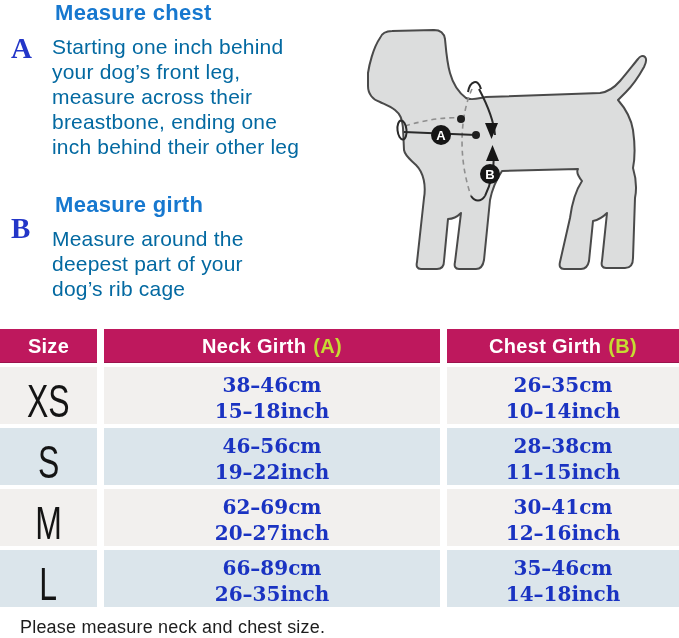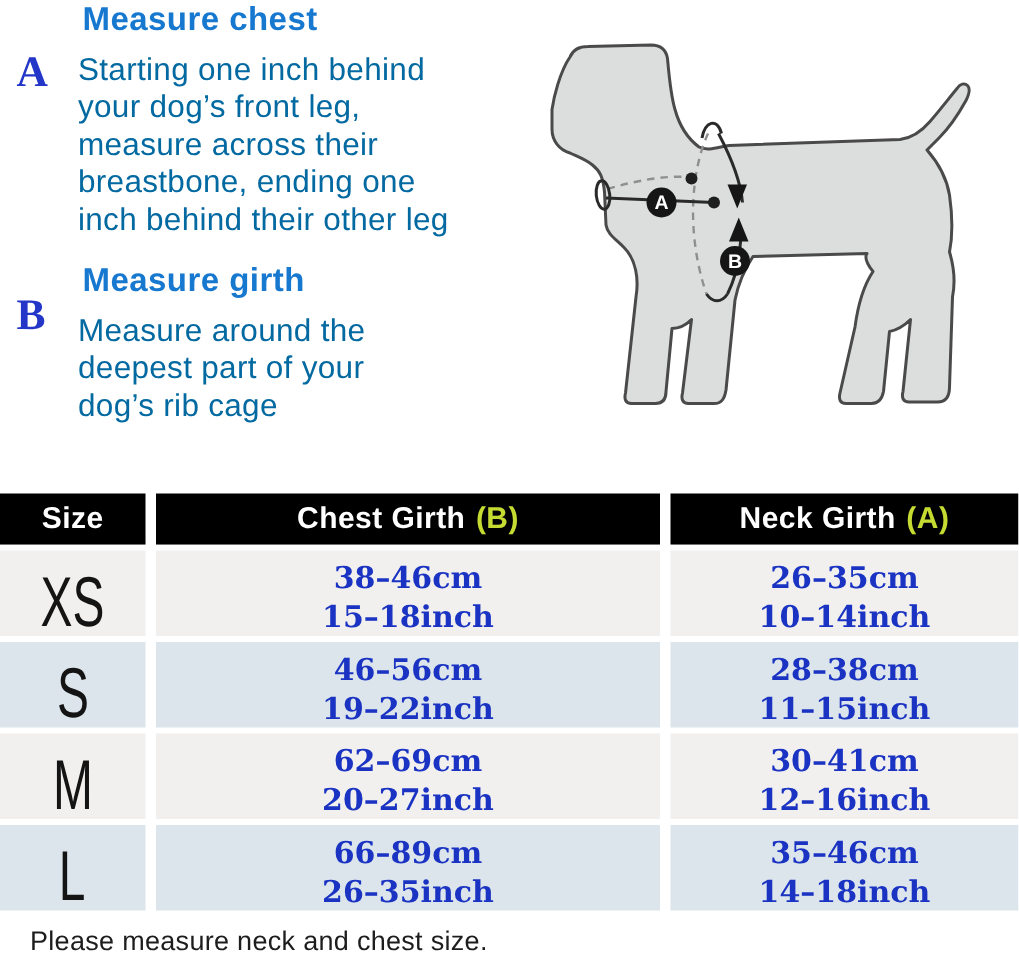--- a/index.html
+++ b/index.html
@@ -23,34 +23,34 @@
   .marker-letter{
     position:absolute;left:11px;top:0;
     font-family:"Liberation Serif", serif;font-weight:bold;
     font-size:29px;line-height:29px;color:#2336c8;
   }
   .instr-row.offset-b .marker-letter{top:-12px;}
   .instr-body{
     margin:0;font-size:21px;line-height:25px;color:#0369a1;
     white-space:pre-line;letter-spacing:.2px;
   }
-  .section-b{margin-top:15px;}
+  .section-b{margin-top:33px;}
 
   .dog-diagram{position:absolute;left:340px;top:18px;width:339px;height:300px;}
 
   
   .size-table{
     position:absolute;top:329px;left:0;width:679px;
     display:grid;
     grid-template-columns:97px 336px 232px;
     grid-template-rows:34px 57px 57px 57px 57px;
     column-gap:7px;row-gap:4px;
   }
   .th{
-    background:#000000;color:#ffffff;
+    background:#be185d;color:#ffffff;
     display:flex;align-items:center;justify-content:center;
     font-size:20px;font-weight:bold;letter-spacing:.3px;
     box-shadow:inset 0 -1px 0 rgba(0,0,0,.18);
   }
   .th .badge{color:#c6db32;margin-left:7px;font-weight:bold;}
   .cell{
     background:#f2f0ee;
     display:flex;flex-direction:column;align-items:center;justify-content:flex-end;
   }
   .cell.alt{background:#dbe5eb;}
@@ -187,26 +187,26 @@
       <text class="marker-text" x="101" y="121.5" text-anchor="middle">A</text>
 
       <circle class="marker-circle" cx="150" cy="156" r="10"></circle>
       <text class="marker-text" x="150" y="160.5" text-anchor="middle">B</text>
     </svg>
   </section>
 
   <section class="size-table">
     <div class="th">Size</div>
     <div class="th">
+      <span>Neck Girth</span>
+      <span class="badge">(A)</span>
+    </div>
+    <div class="th">
       <span>Chest Girth</span>
       <span class="badge">(B)</span>
-    </div>
-    <div class="th">
-      <span>Neck Girth</span>
-      <span class="badge">(A)</span>
     </div>
 
     <div class="cell">
       <span class="size-letter">XS</span>
     </div>
     <div class="cell">
       <div class="val">38–46cm</div>
       <div class="val">15–18inch</div>
     </div>
     <div class="cell">

